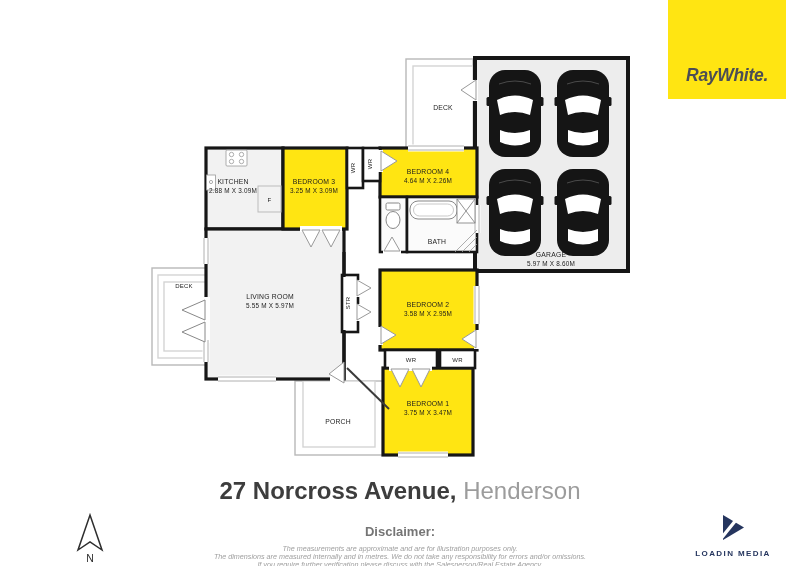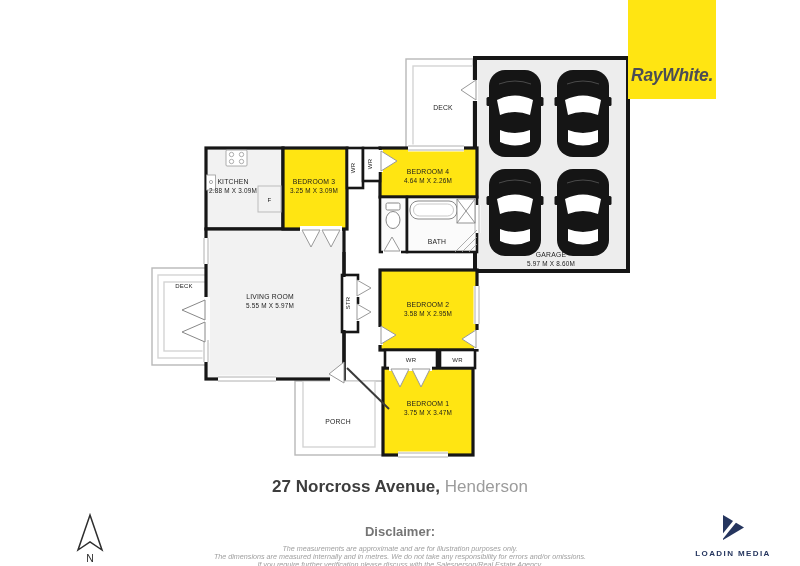--- a/index.html
+++ b/index.html
@@ -1,23 +1,23 @@
 <!DOCTYPE html>
 <html><head>
 <meta charset="utf-8">
 <style>
   html,body{margin:0;padding:0;}
   .page{position:relative;width:800px;height:566px;background:#ffffff;overflow:hidden;
         font-family:"Liberation Sans",sans-serif;}
   
-  .rw-logo{position:absolute;left:628px;top:0;width:88px;height:99px;background:#ffe512;
+  .rw-logo{position:absolute;left:668px;top:0;width:118px;height:99px;background:#ffe512;
            display:flex;align-items:flex-end;justify-content:center;padding-bottom:13px;box-sizing:border-box;}
   .rw-logo span{font-style:italic;font-weight:800;font-size:17.5px;color:#4b4d55;letter-spacing:-0.3px;}
   
-  .address{position:absolute;top:477px;left:0;width:100%;text-align:center;font-size:17px;}
+  .address{position:absolute;top:477px;left:0;width:100%;text-align:center;font-size:24px;}
   .address .street{color:#3d3d3d;font-weight:700;}
   .address .suburb{color:#9c9c9c;font-weight:400;}
   
   .disclaimer{position:absolute;top:524px;left:0;width:100%;text-align:center;}
   .disclaimer .title{font-size:13px;font-weight:700;color:#757575;margin-bottom:6px;}
   .disclaimer .line{font-size:7.2px;color:#a0a0a0;line-height:8.2px;font-style:italic;}
   .compass{position:absolute;left:66px;top:512px;}
   .loadin{position:absolute;left:668px;top:512px;}
   
   .rl{font-family:"Liberation Sans",sans-serif;font-size:6.8px;fill:#1c1c1c;text-anchor:middle;letter-spacing:.2px;}

